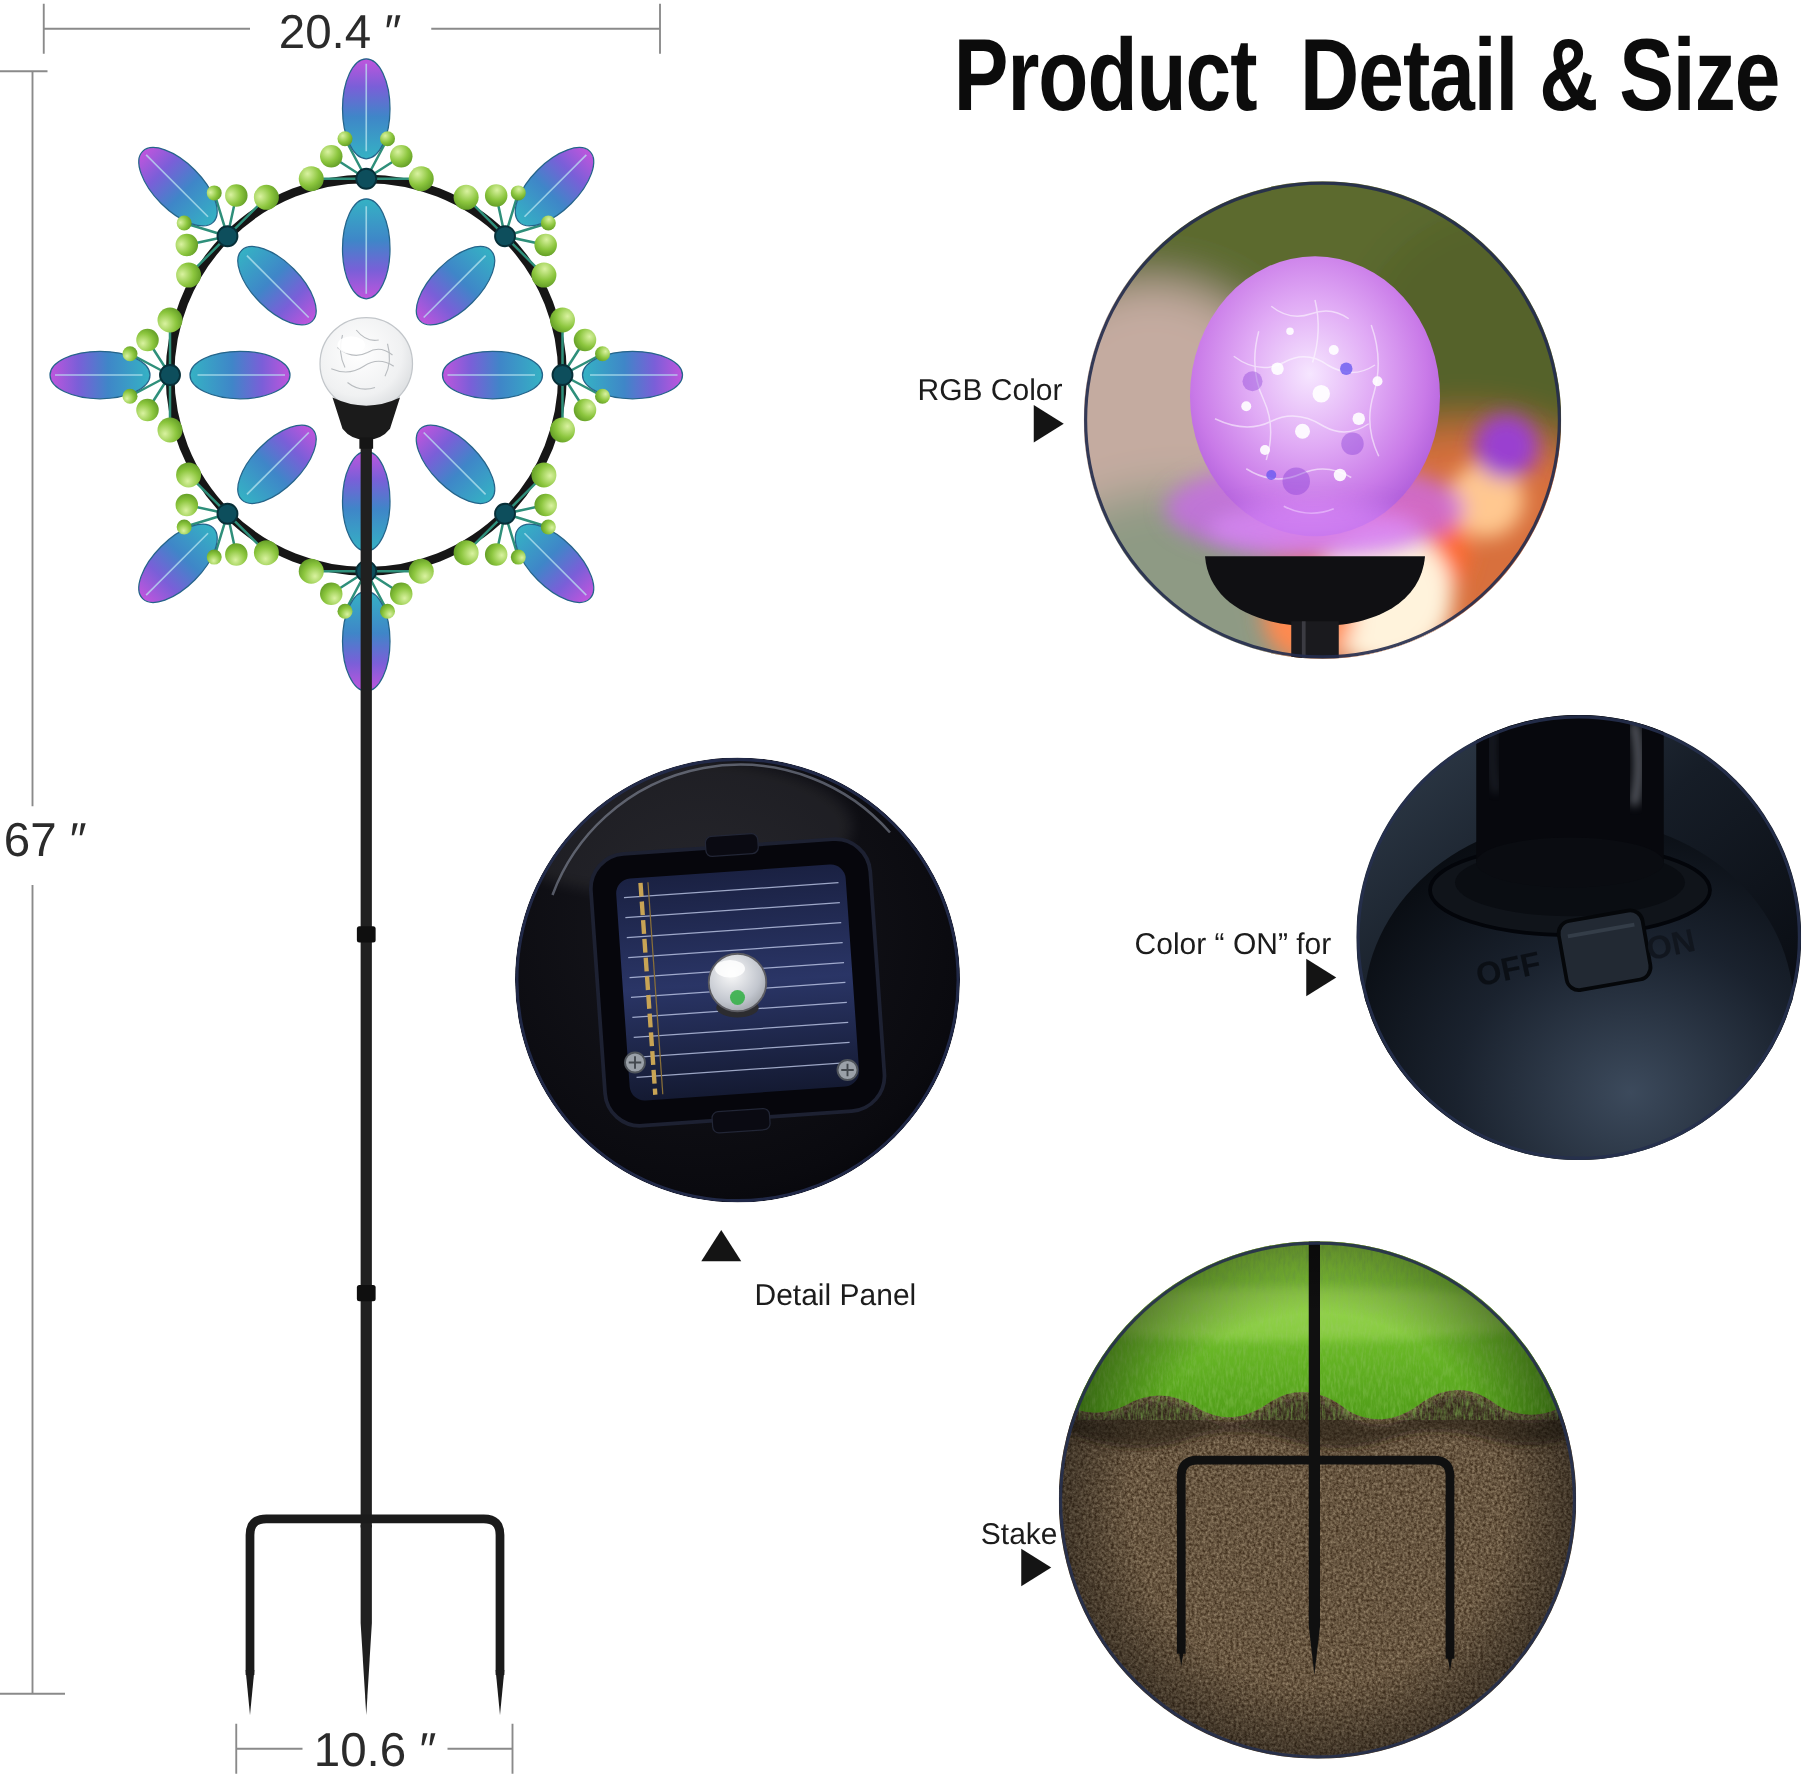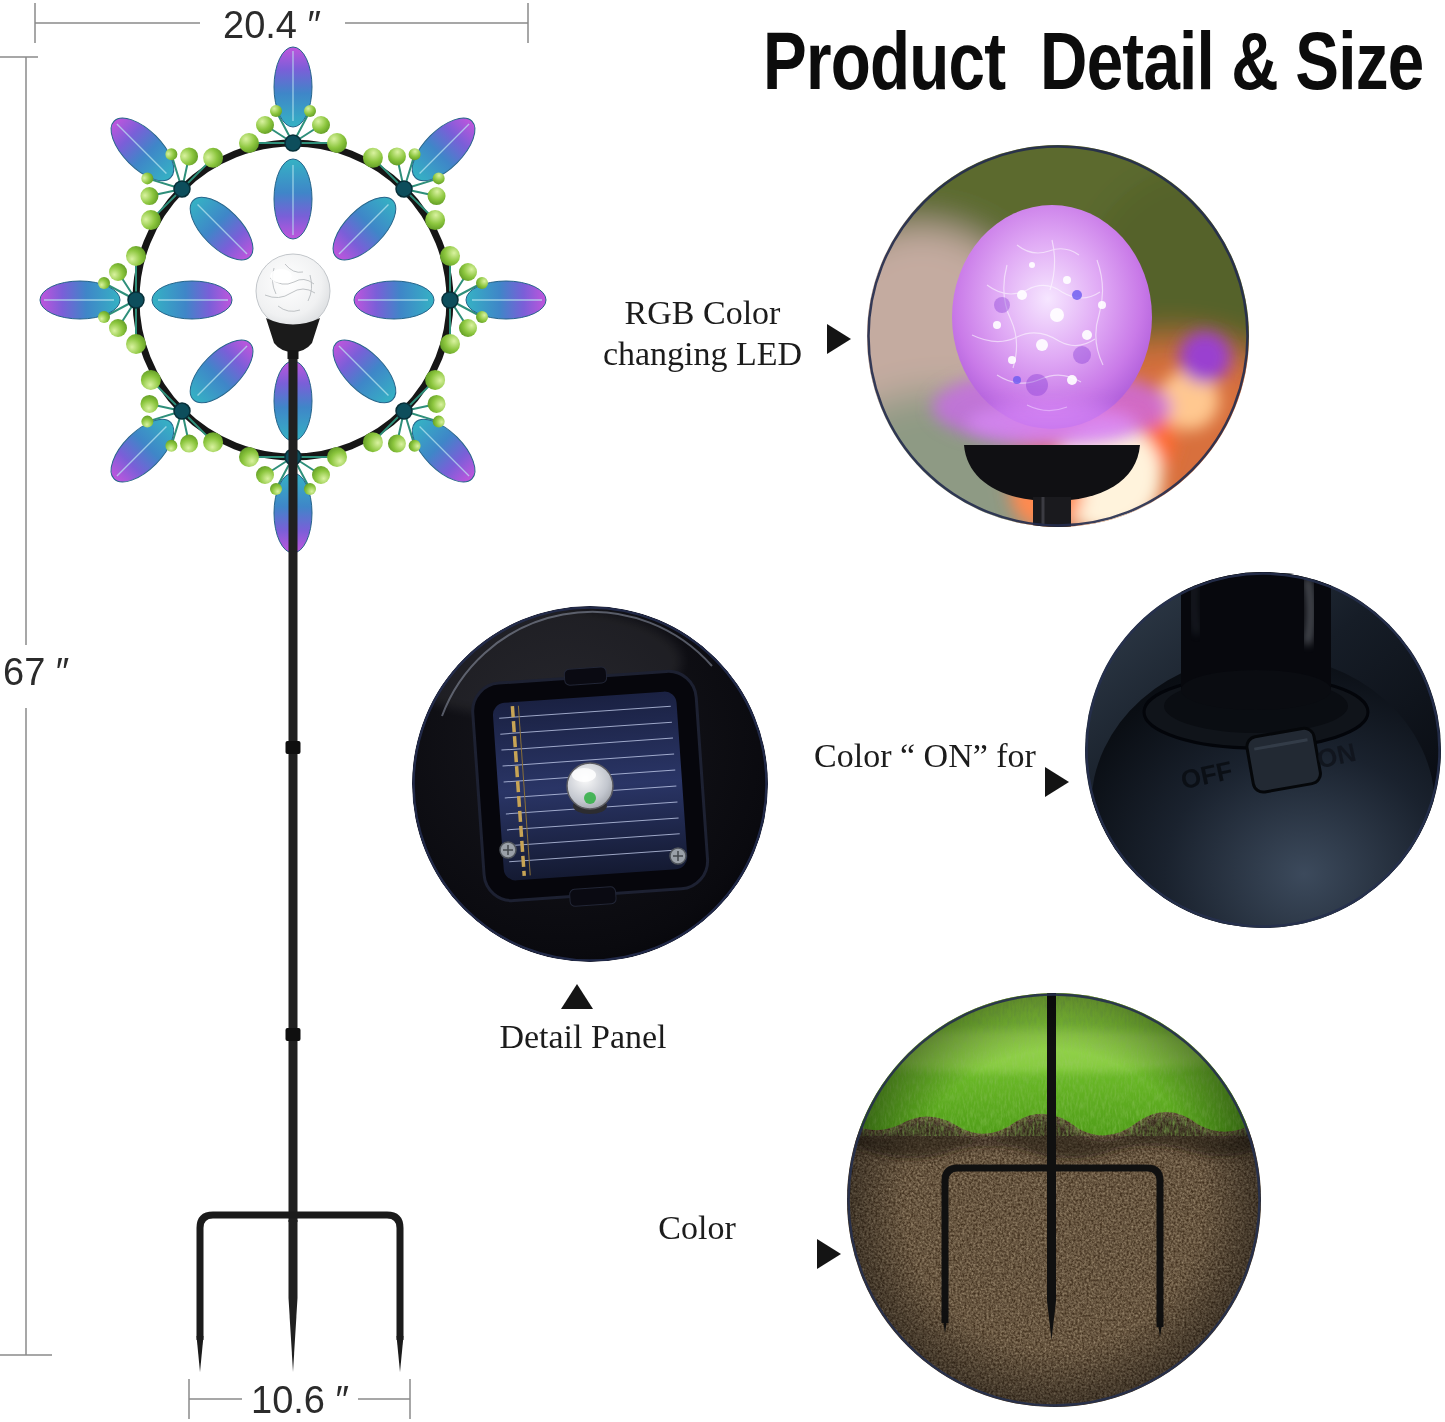--- a/index.html
+++ b/index.html
@@ -1,20 +1,20 @@
 <!DOCTYPE html>
 <html><head>
 <meta charset="utf-8">
 <style>
   html,body{margin:0;padding:0;background:#ffffff;font-family:"Liberation Sans",sans-serif;}
   .canvas{position:relative;width:1445px;height:1422px;background:#fff;overflow:hidden;}
   .title{position:absolute;left:690px;top:14px;width:730px;text-align:center;
          font-size:82px;font-weight:bold;color:#0c0c0c;white-space:pre;
          transform:scaleX(.8);transform-origin:50% 0;letter-spacing:-1px;}
-  .label{position:absolute;color:#1c1c1c;font-size:34px;line-height:41px;text-align:center;font-family:Liberation Serif, serif;}
+  .label{position:absolute;color:#1c1c1c;font-size:24px;line-height:41px;text-align:right;}
   .photo{position:absolute;border-radius:50%;overflow:hidden;}
   .photo svg{display:block;}
   .arr{position:absolute;width:0;height:0;}
   .arr.right{border-top:15px solid transparent;border-bottom:15px solid transparent;border-left:24px solid #141414;}
   .arr.up{border-left:16px solid transparent;border-right:16px solid transparent;border-bottom:25px solid #141414;}
   svg text{font-family:"Liberation Sans",sans-serif;}
 </style>
 </head>
 <body>
 
@@ -200,21 +200,20 @@
         <line x1="99" y1="300" x2="271" y2="300" stroke="#d070ff" stroke-width="4" opacity="0.7" filter="url(#b8)"></line>
         <rect x="166" y="352" width="38" height="30" fill="#1a1a1e"></rect>
         <line x1="176" y1="352" x2="176" y2="382" stroke="#4a4a52" stroke-width="3" opacity="0.7"></line>
       </g>
       <circle cx="191" cy="191" r="189.5" fill="none" stroke="#232c4e" stroke-width="2.5" opacity="0.9"></circle>
     </svg>
   </div>
 
   <div class="label" style="left:555px;top:292px;width:295px">
     <div>RGB Color</div>
-    <div>changing LED</div>
   </div>
   <div class="arr right" style="left:827px;top:324px"></div>
 
   <div class="photo" style="left:412px;top:606px;width:356px;height:356px">
     <svg width="356" height="356" viewBox="0 0 356 356">
       <defs>
         <radialGradient id="discGrad" cx="0.42" cy="0.38" r="0.85">
           <stop offset="0" stop-color="#17171d"></stop>
           <stop offset="0.7" stop-color="#0a0a0f"></stop>
           <stop offset="1" stop-color="#000003"></stop>
@@ -366,17 +365,17 @@
         <path d="M98,330 L98,188 Q98,175 111,175 L300,175 Q313,175 313,188 L313,334" fill="none" stroke="#101010" stroke-width="7"></path>
         <path d="M94.5,318 L101.5,318 L98,340 Z"></path>
         <path d="M309.5,322 L316.5,322 L313,344 Z"></path>
       </g>
       <circle cx="207" cy="207" r="207" fill="url(#vign)"></circle>
       <circle cx="207" cy="207" r="205.5" fill="none" stroke="#26304e" stroke-width="2.5" opacity="0.9"></circle>
     </svg>
   </div>
 
   <div class="label" style="left:548px;top:1207px;width:298px">
-    <div>Color</div>
+    <div>Stake</div>
   </div>
   <div class="arr right" style="left:817px;top:1239px"></div>
 
 </div>
 
 </body></html>

